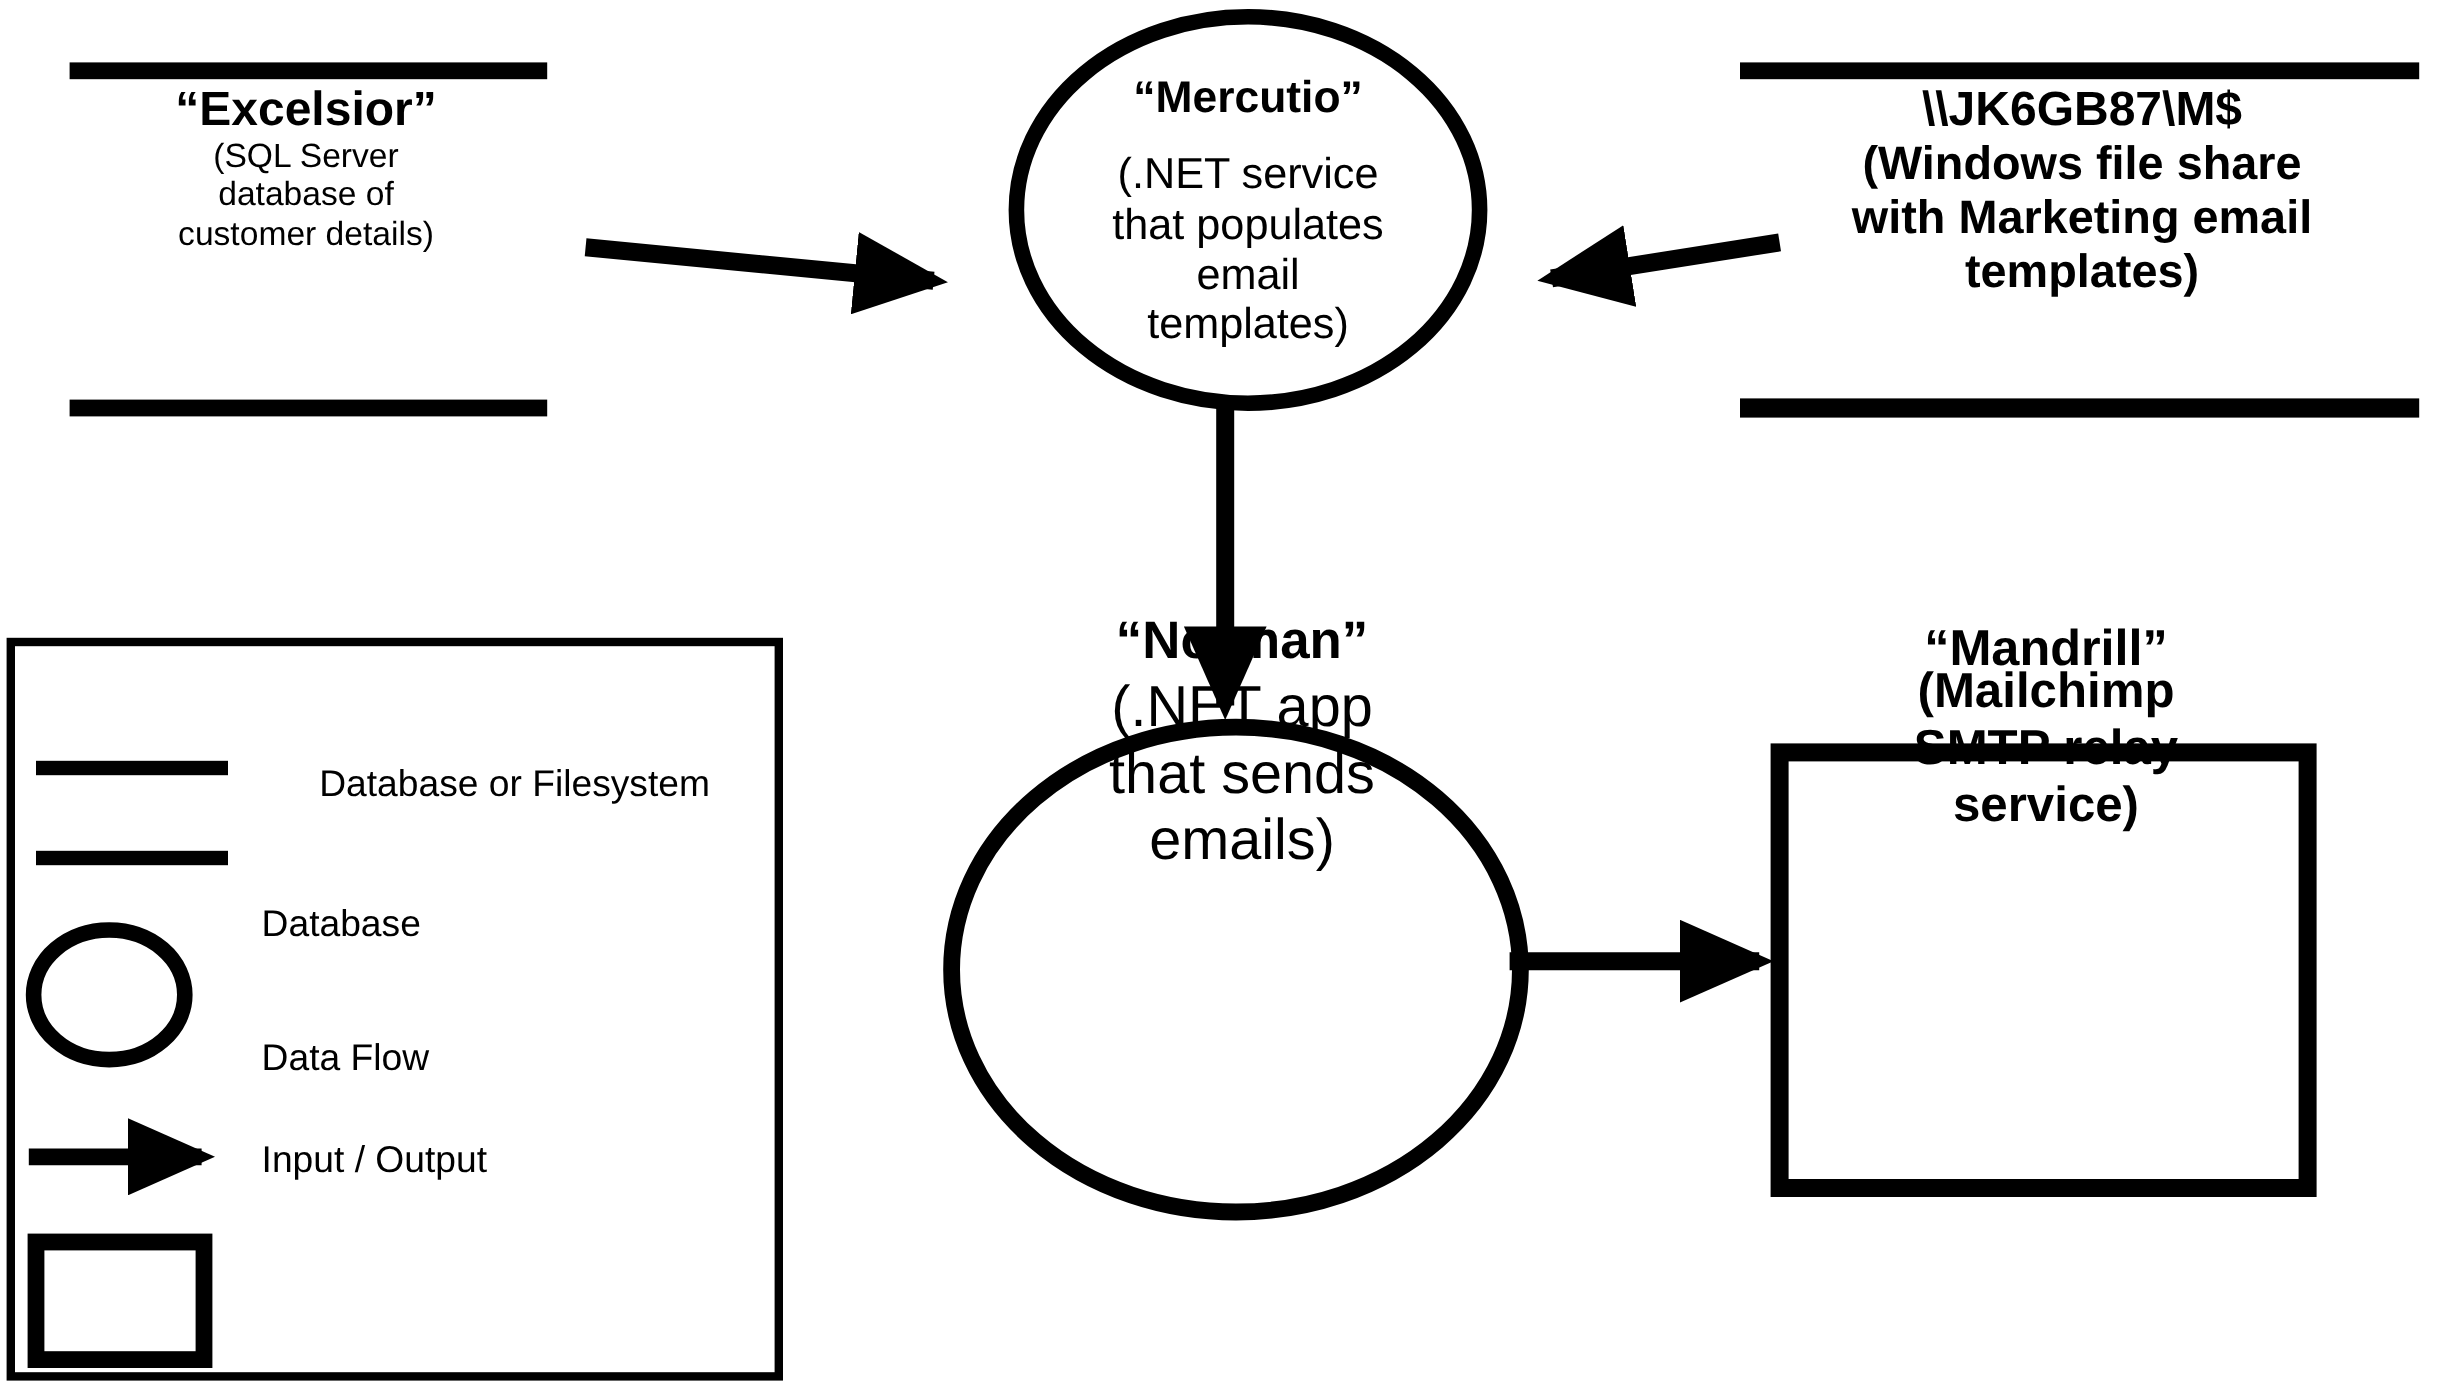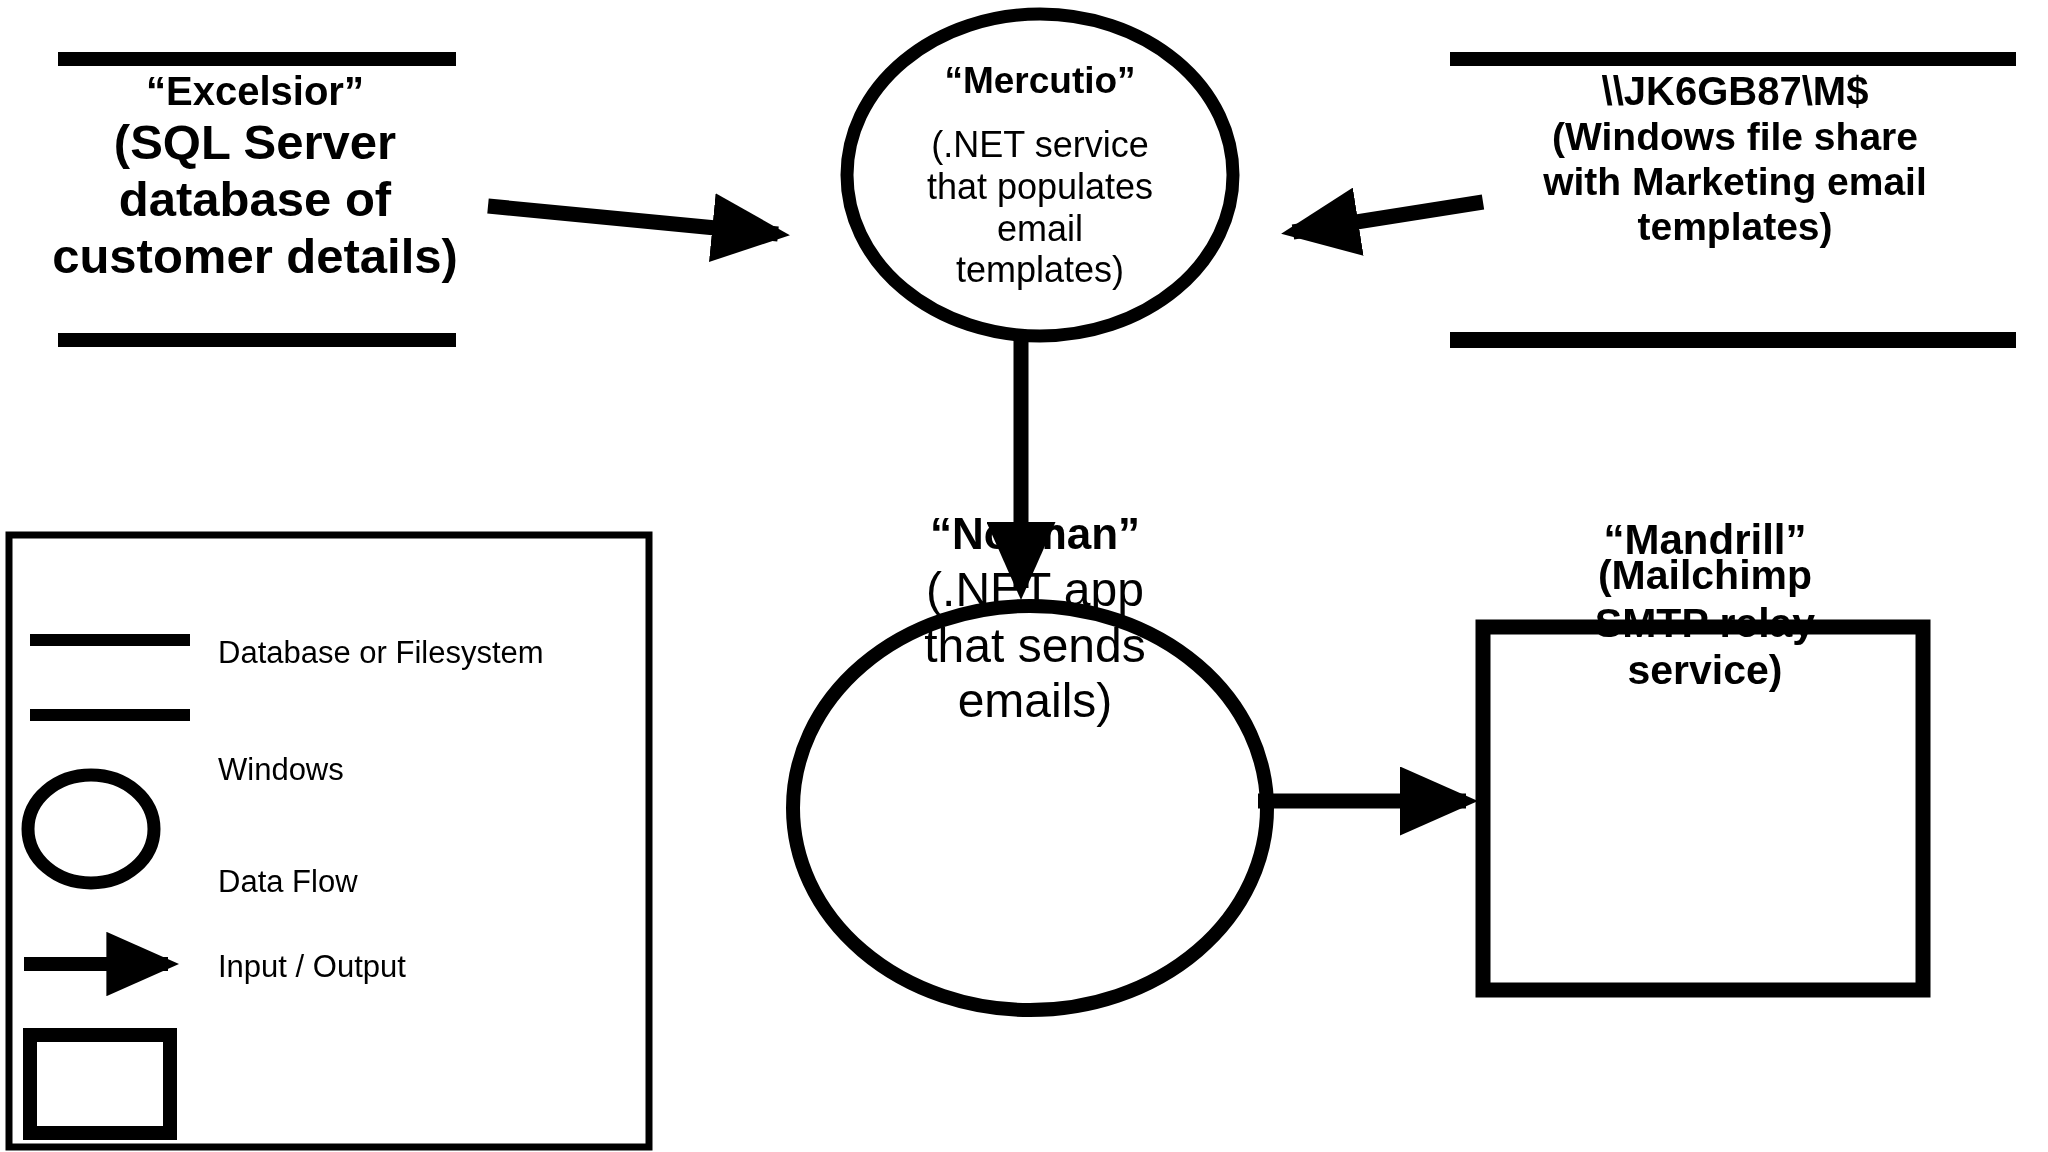--- a/index.html
+++ b/index.html
@@ -31,21 +31,21 @@
     white-space: pre-line;
   }
 
   
   #excelsior-title {
     left: 30px; top: 68px; width: 450px;
     font-size: 40px; font-weight: bold;
   }
   #excelsior-desc {
     left: 20px; top: 114px; width: 470px;
-    font-size: 49px; font-weight: bold;
+    font-size: 28px; font-weight: normal;
   }
 
   
   #mercutio-title {
     left: 855px; top: 60px; width: 370px;
     font-size: 37px; font-weight: bold;
   }
   #mercutio-desc {
     left: 845px; top: 103px; width: 390px;
     font-size: 36px; font-weight: normal; margin-top: 21px;
@@ -89,21 +89,21 @@
     font-size: 32px; font-weight: bold;
   }
   .legend-label {
     position: absolute;
     left: 218px;
     text-align: left;
     font-size: 31px;
     font-weight: normal;
     color: #000000;
   }
-  #legend-label-0 { top: 635px; }
+  #legend-label-0 { top: 635px; margin-left: 48px; }
   #legend-label-1 { top: 752px; }
   #legend-label-2 { top: 864px; }
   #legend-label-3 { top: 949px; }
 </style>
 </head>
 <body>
 
 <div id="stage">
 
   <svg class="svg-layer" viewBox="0 0 2048 1152" xmlns="http://www.w3.org/2000/svg">
@@ -172,17 +172,17 @@
 that sends
 emails)</div>
 
   <div class="txt" id="mandrill-title">“Mandrill”</div>
   <div class="txt" id="mandrill-desc">(Mailchimp
 SMTP relay
 service)</div>
 
 
   <div class="legend-label" id="legend-label-0">Database or Filesystem</div>
-  <div class="legend-label" id="legend-label-1">Windows</div>
+  <div class="legend-label" id="legend-label-1">Database</div>
   <div class="legend-label" id="legend-label-2">Data Flow</div>
   <div class="legend-label" id="legend-label-3">Input / Output</div>
 
 </div>
 
 </body></html>

